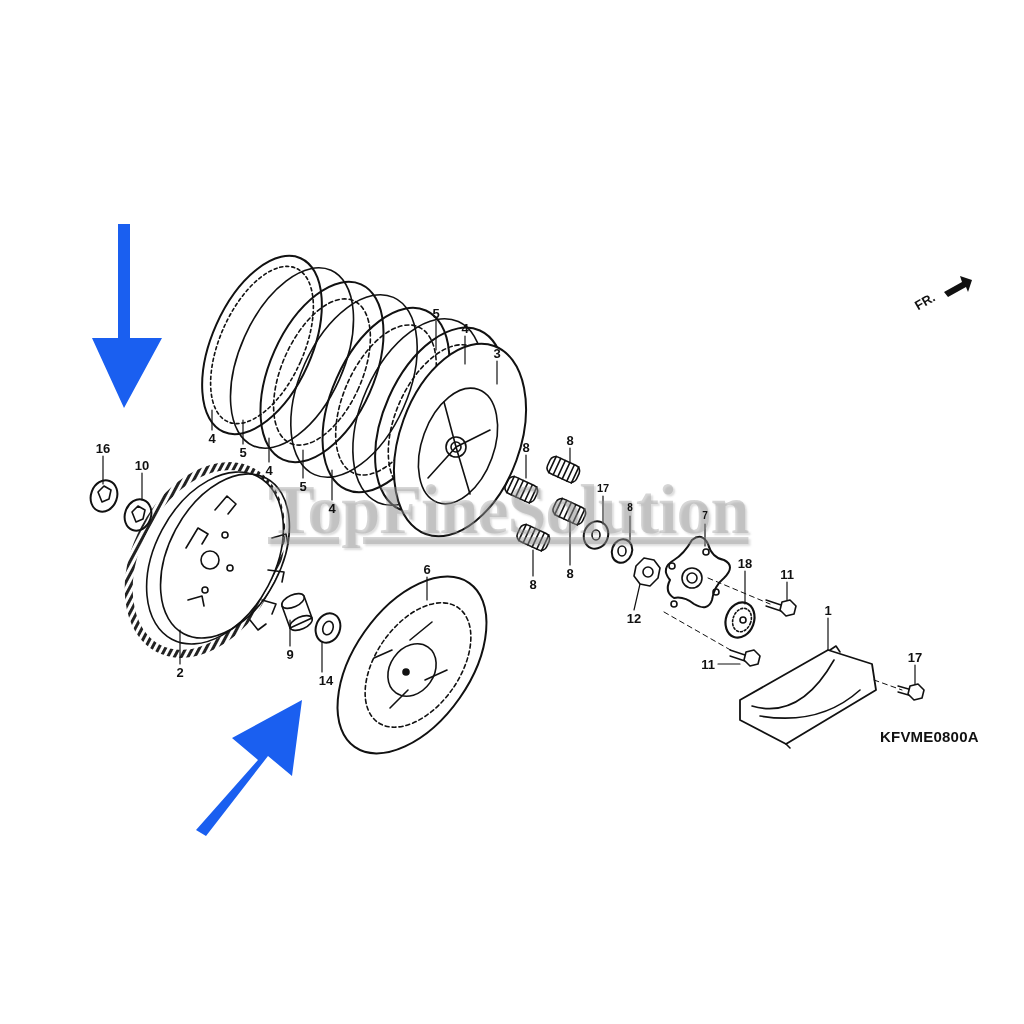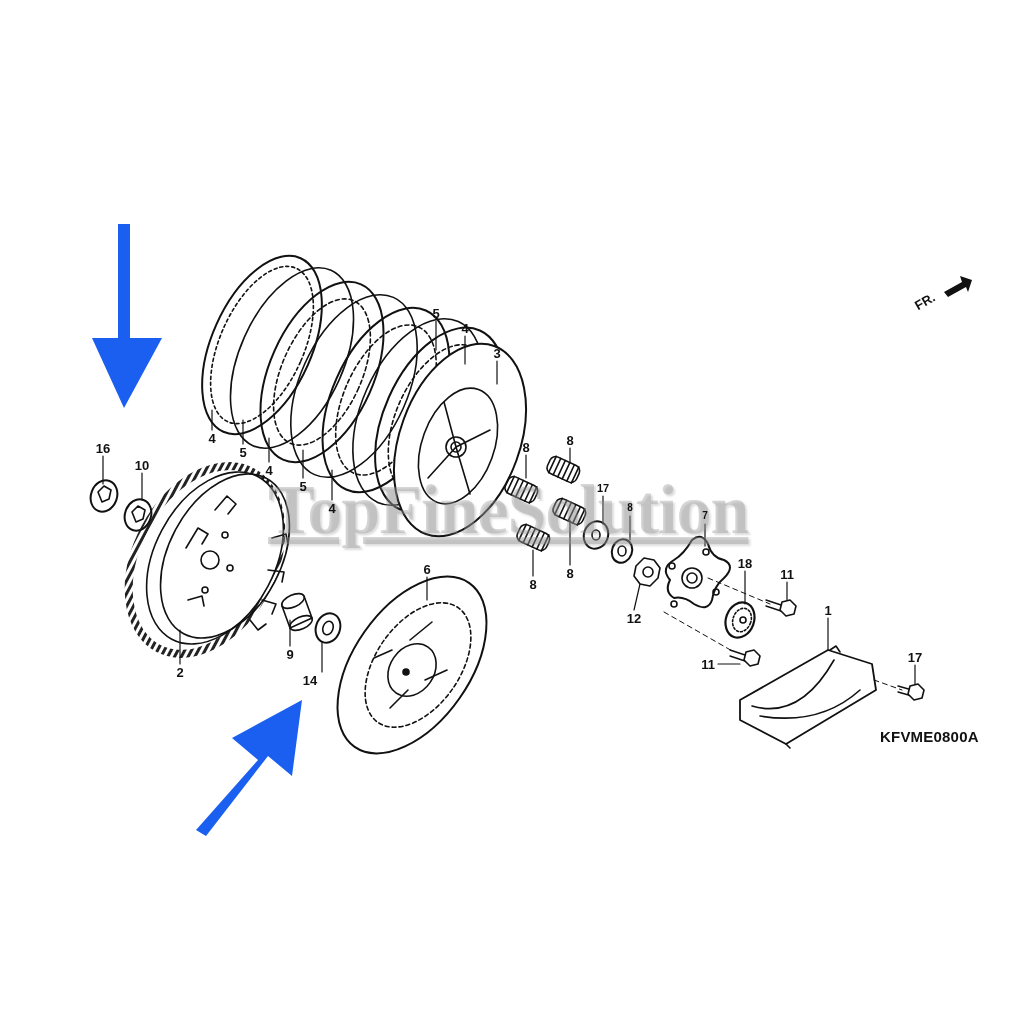--- a/index.html
+++ b/index.html
@@ -204,21 +204,21 @@
   <div class="lbl" style="left:269px;top:470px">4</div>
   <div class="lbl" style="left:303px;top:486px">5</div>
   <div class="lbl" style="left:332px;top:508px">4</div>
   <div class="lbl" style="left:436px;top:313px">5</div>
   <div class="lbl" style="left:465px;top:328px">4</div>
   <div class="lbl" style="left:497px;top:353px">3</div>
   <div class="lbl" style="left:103px;top:448px">16</div>
   <div class="lbl" style="left:142px;top:465px">10</div>
   <div class="lbl" style="left:180px;top:672px">2</div>
   <div class="lbl" style="left:290px;top:654px">9</div>
-  <div class="lbl" style="left:310px;top:680px">14</div>
+  <div class="lbl" style="left:326px;top:680px">14</div>
   <div class="lbl" style="left:427px;top:569px">6</div>
   <div class="lbl" style="left:526px;top:447px">8</div>
   <div class="lbl" style="left:570px;top:440px">8</div>
   <div class="lbl" style="left:533px;top:584px">8</div>
   <div class="lbl" style="left:570px;top:573px">8</div>
   <div class="lbl" style="left:603px;top:488px;font-size:11px">17</div>
   <div class="lbl" style="left:630px;top:508px;font-size:10px">8</div>
   <div class="lbl" style="left:705px;top:516px;font-size:10px">7</div>
   <div class="lbl" style="left:634px;top:618px">12</div>
   <div class="lbl" style="left:745px;top:563px">18</div>

